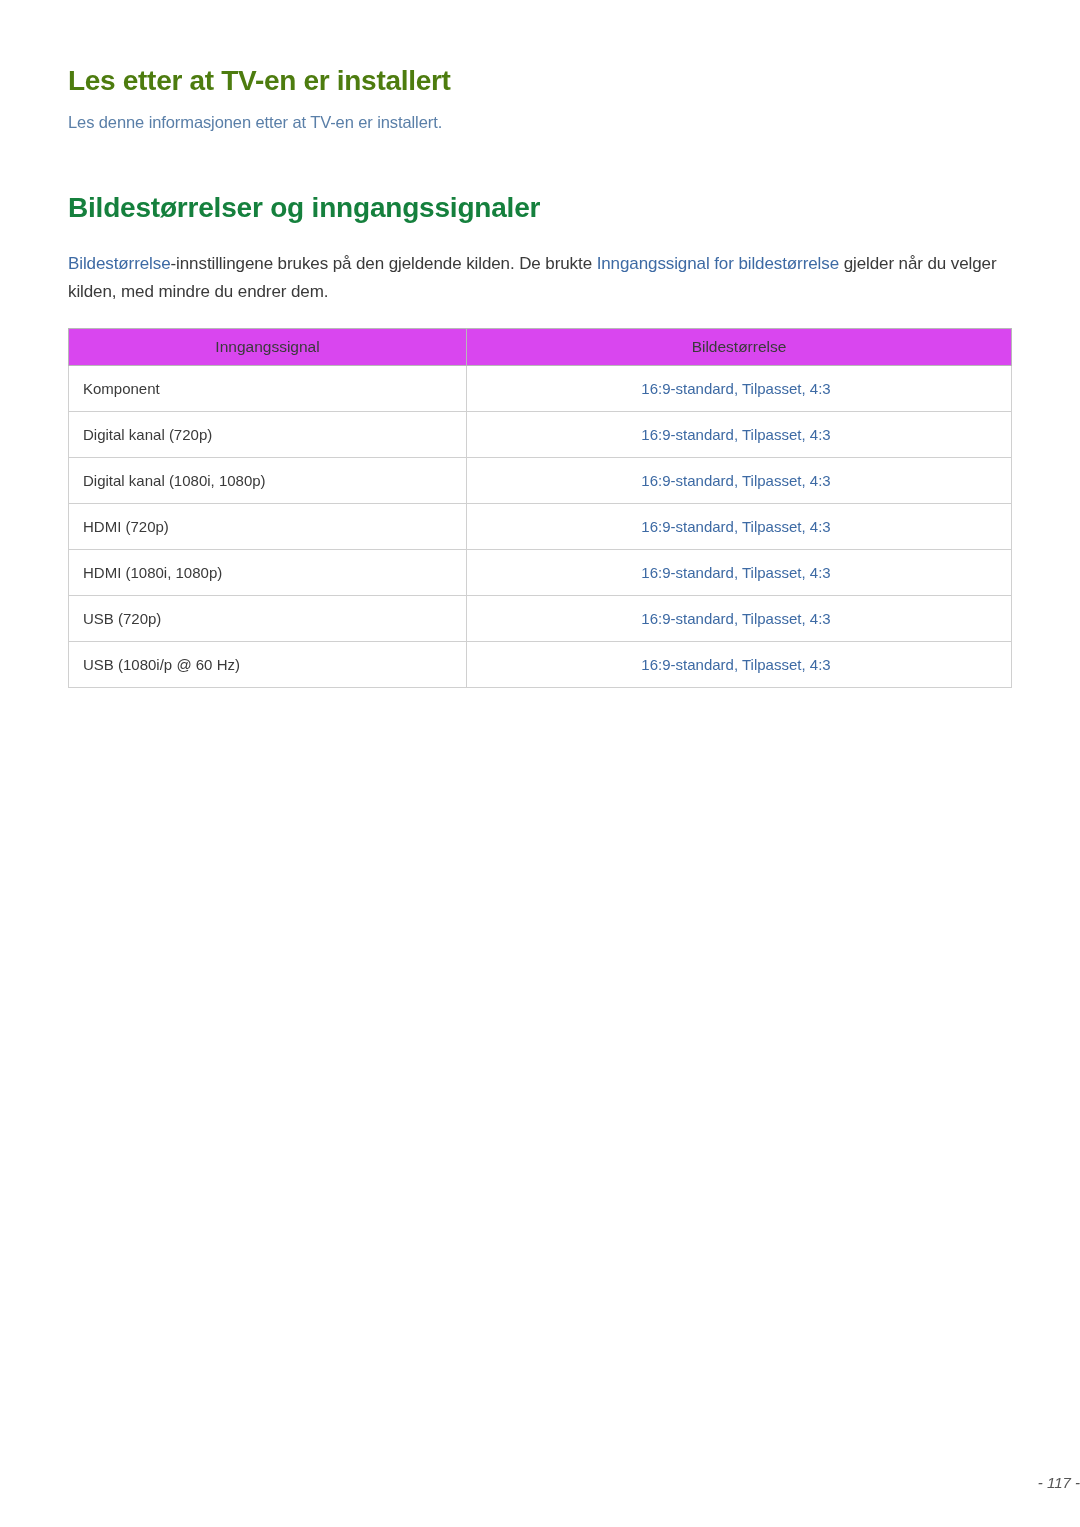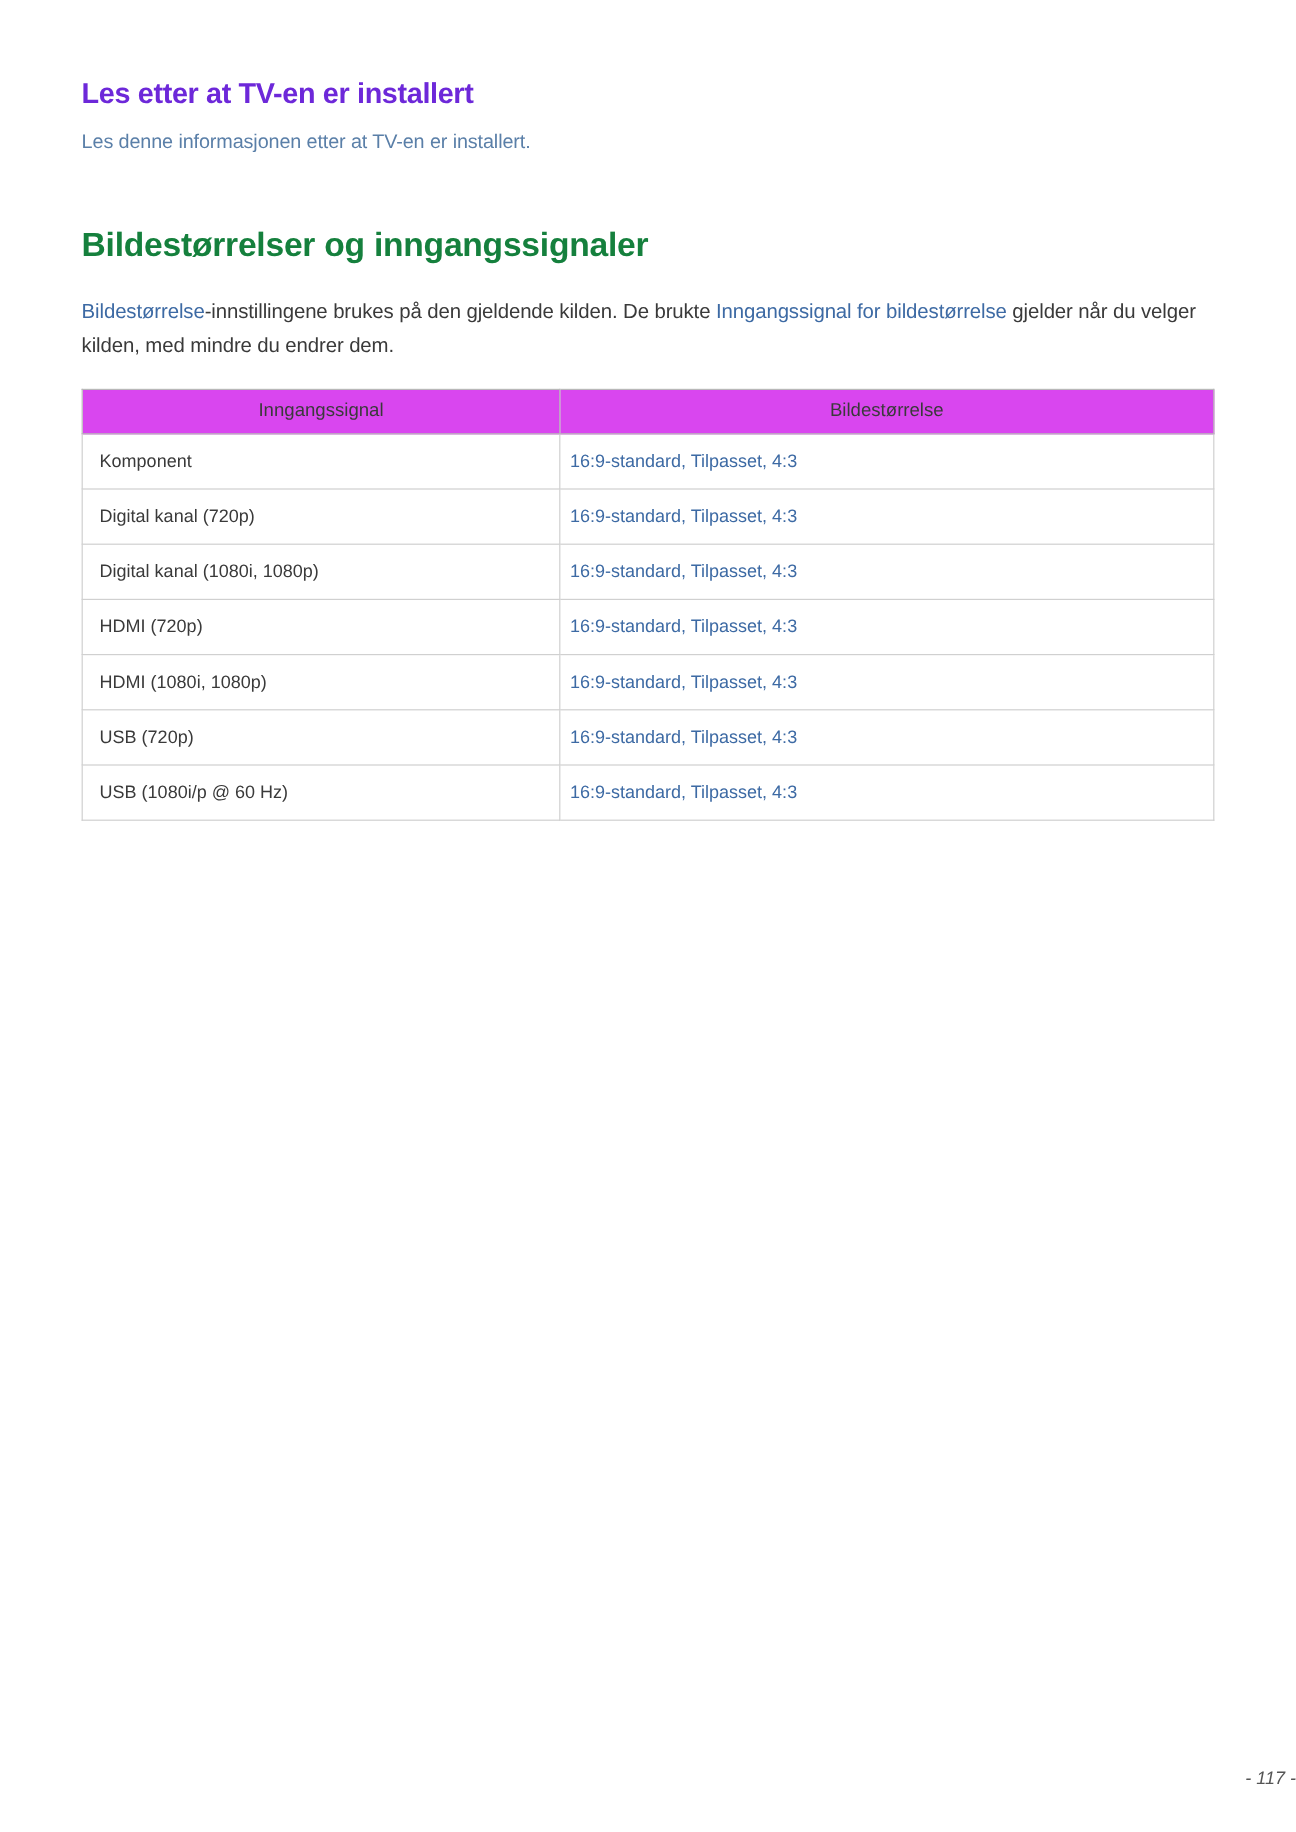--- a/index.html
+++ b/index.html
@@ -8,23 +8,23 @@
       background: #ffffff;
       width: 1080px;
       height: 1527px;
       position: relative;
       color: #2b2b2b;
     }
     .page {
       padding: 65px 68px 0 68px;
     }
     h1 {
-      font-size: 24px;
+      font-size: 28px;
       font-weight: 600;
-      color: #6d28d9;
+      color: #4d7c0f;
       margin-bottom: 16px;
       letter-spacing: -0.3px;
     }
     .subtitle {
       font-size: 16.5px;
       color: #5a7fa8;
       margin-bottom: 60px;
       letter-spacing: -0.1px;
     }
     h2 {
@@ -66,21 +66,21 @@
       font-size: 15px;
       border: 1px solid #d0d0d0;
       vertical-align: middle;
       color: #3a3a3a;
     }
     tbody td:first-child {
       text-align: left;
     }
     tbody td:last-child {
       color: #3d6aa4;
-      text-align: left;
+      text-align: center;
       padding-left: 8px;
     }
     .page-number {
       position: absolute;
       bottom: 36px;
       left: 0;
       right: 0;
       text-align: right;
       font-size: 15px;
       color: #555;

